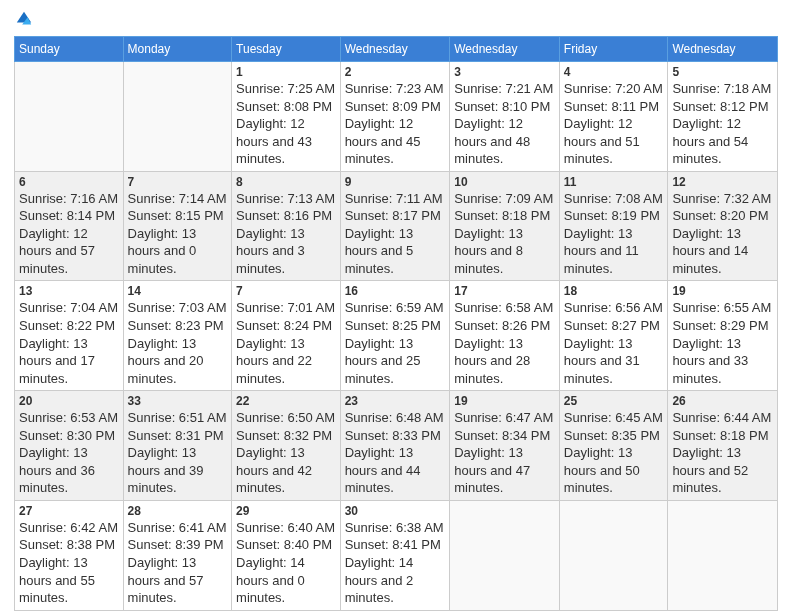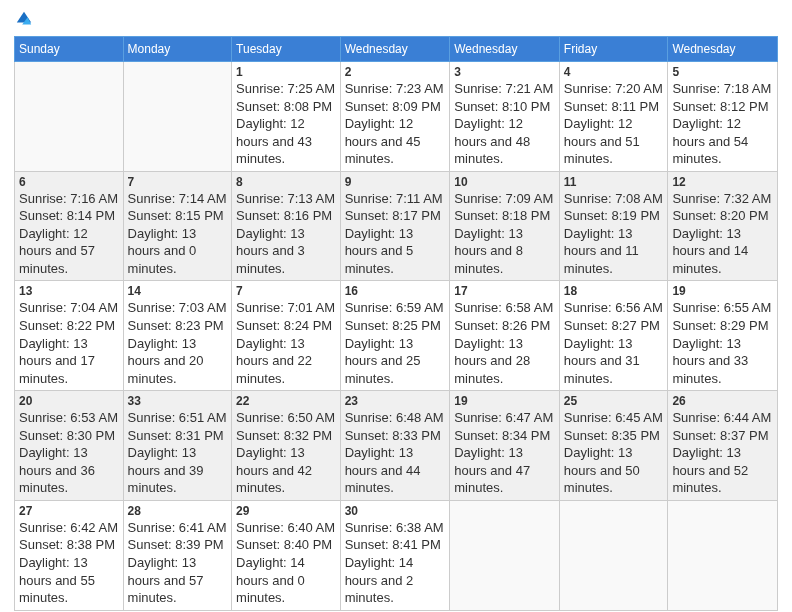--- a/index.html
+++ b/index.html
@@ -286,21 +286,21 @@
           </td>
           <td>
             <span class="day-number">25</span>
             <div class="day-info">Sunrise: 6:45 AM
 Sunset: 8:35 PM
 Daylight: 13 hours and 50 minutes.</div>
           </td>
           <td>
             <span class="day-number">26</span>
             <div class="day-info">Sunrise: 6:44 AM
-Sunset: 8:37 PM
+Sunset: 8:18 PM
 Daylight: 13 hours and 52 minutes.</div>
           </td>
         </tr>
         <tr>
           <td>
             <span class="day-number">27</span>
             <div class="day-info">Sunrise: 6:42 AM
 Sunset: 8:38 PM
 Daylight: 13 hours and 55 minutes.</div>
           </td>

